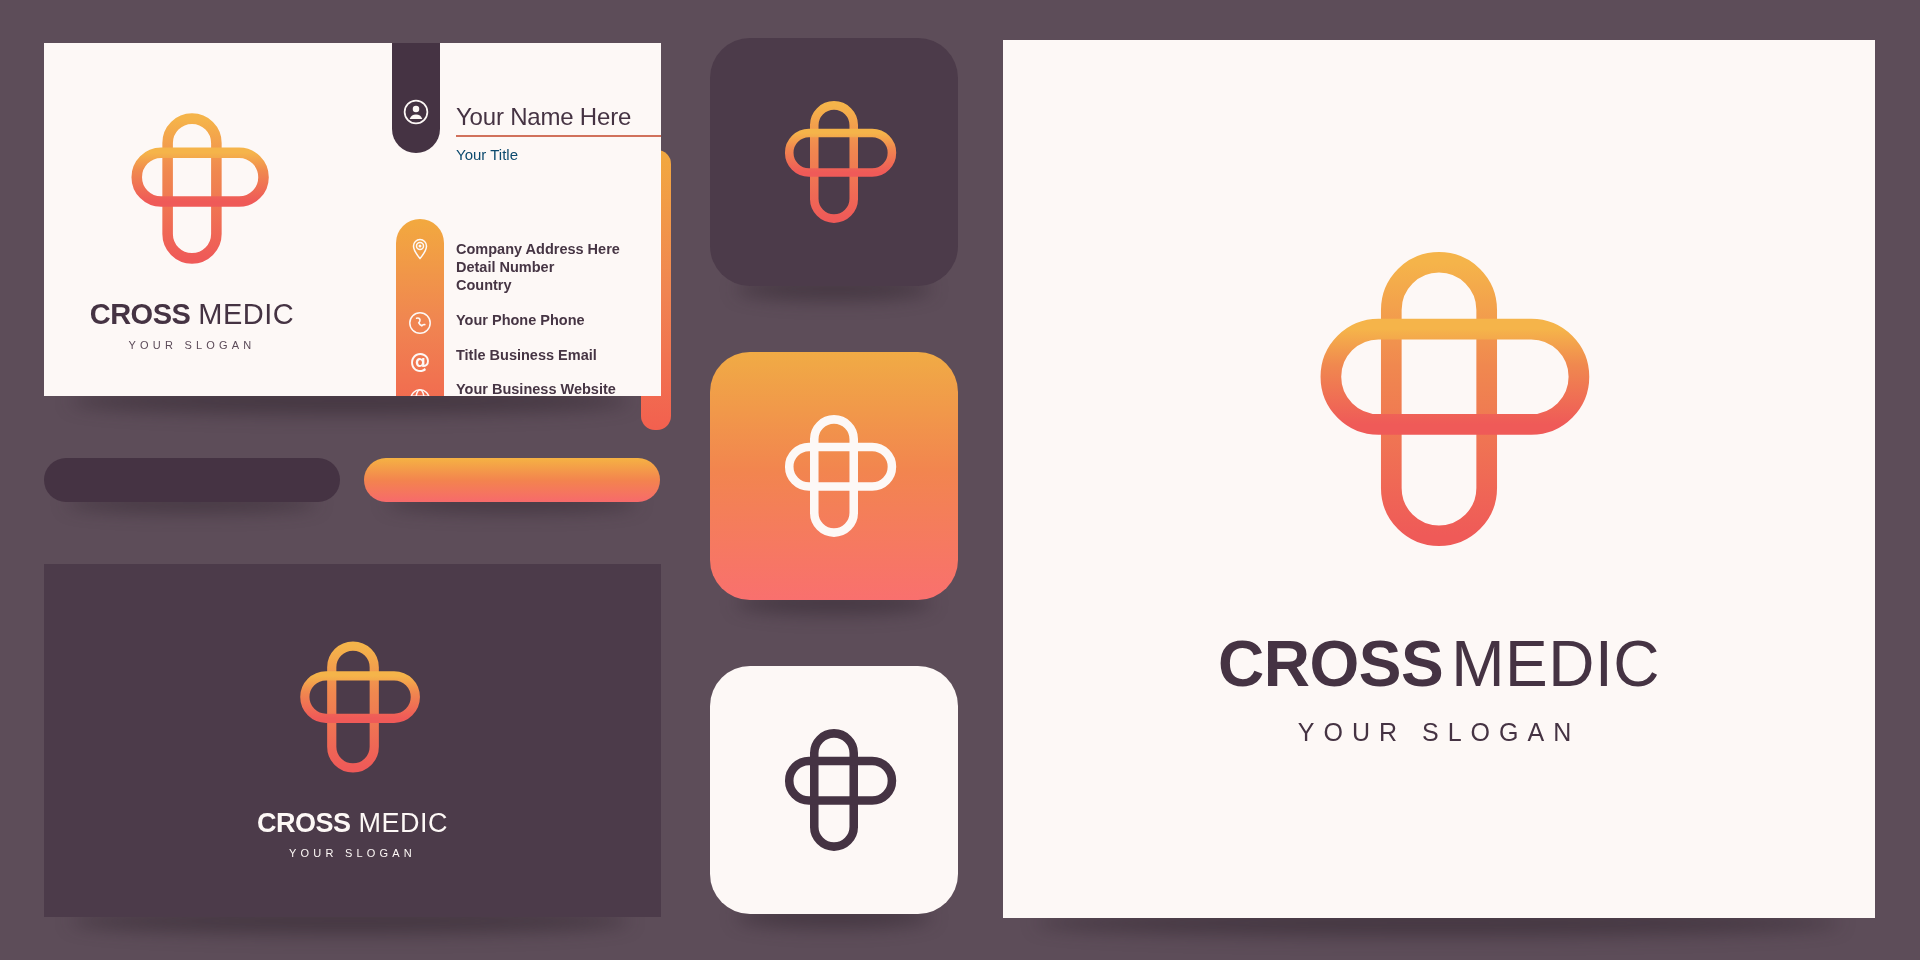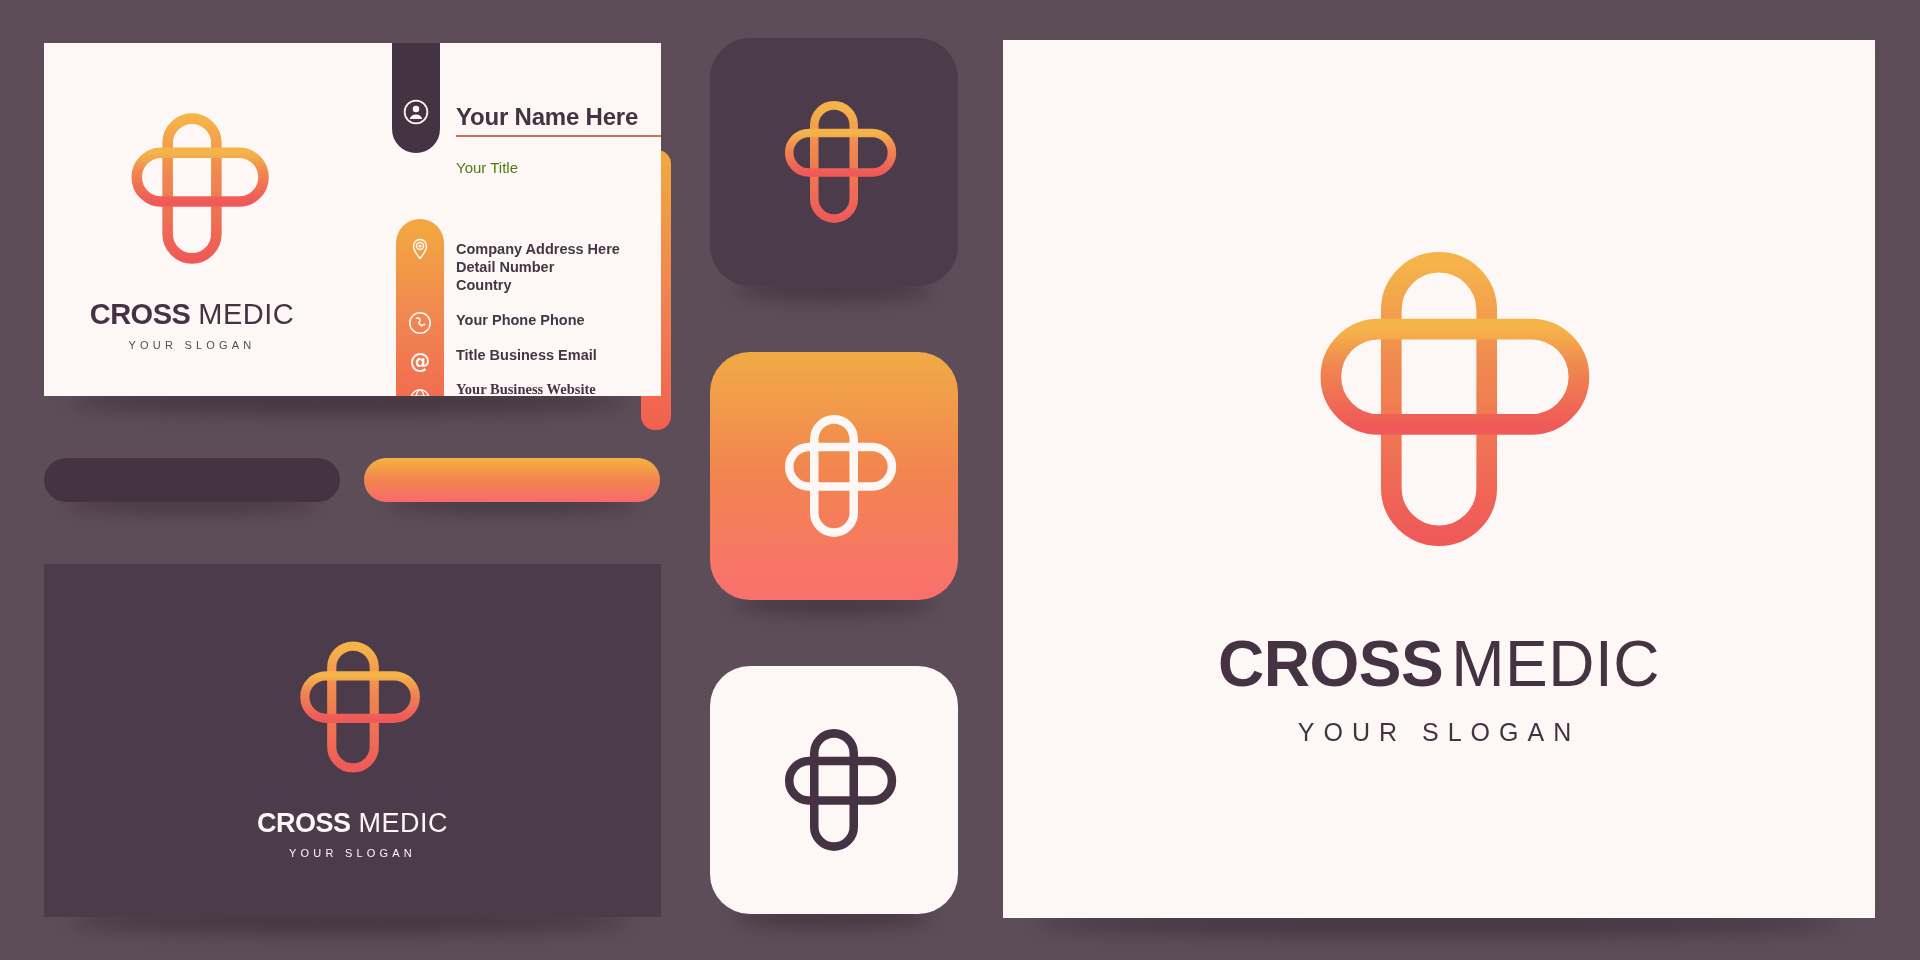--- a/index.html
+++ b/index.html
@@ -89,36 +89,36 @@
     top: 72px;
   }
   #name-block {
     position: absolute;
     left: 412px;
     top: 60px;
     z-index: 4;
   }
   #name-text {
     font-size: 24px;
-    font-weight: 700;
+    font-weight: 400;
     color: #453343;
     letter-spacing: -0.2px;
     white-space: nowrap;
   }
   #name-rule {
     margin-top: 4px;
     width: 208px;
     height: 2px;
     background: #d1715c;
   }
   #title-text {
-    margin-top: 22px;
+    margin-top: 9px;
     font-size: 15px;
     font-weight: 400;
-    color: #4d7c0f;
+    color: #0c4a6e;
   }
 
   
   #contact-strip {
     position: absolute;
     left: 352px;
     top: 176px;
     width: 48px;
     height: 216px;
     background: linear-gradient(180deg, #f2a93f 0%, #f08551 48%, #f2604f 100%);
@@ -300,21 +300,21 @@
     </div>
 
     <div id="contact-list">
       <div class="contact-row multi">
         <div>Company Address Here</div>
         <div>Detail Number</div>
         <div>Country</div>
       </div>
       <div class="contact-row" style="margin-top:17px;">Your  Phone Phone</div>
       <div class="contact-row" style="margin-top:16px;">Title Business Email</div>
-      <div class="contact-row" style="margin-top:16px;font-family:Liberation Serif, serif;">Your Business Website</div>
+      <div class="contact-row" style="margin-top:16px;">Your Business Website</div>
     </div>
   </div>
 
   <div class="card-shadow-soft" style="left:66px; top:494px; width:252px; height:18px;"></div>
   <div class="card-shadow-soft" style="left:386px; top:494px; width:252px; height:18px;"></div>
 
   <div class="swatch" id="swatch-dark"></div>
   <div class="swatch" id="swatch-gradient"></div>
 
   <div class="card-shadow-soft" style="left:70px; top:908px; width:560px; height:26px;"></div>

